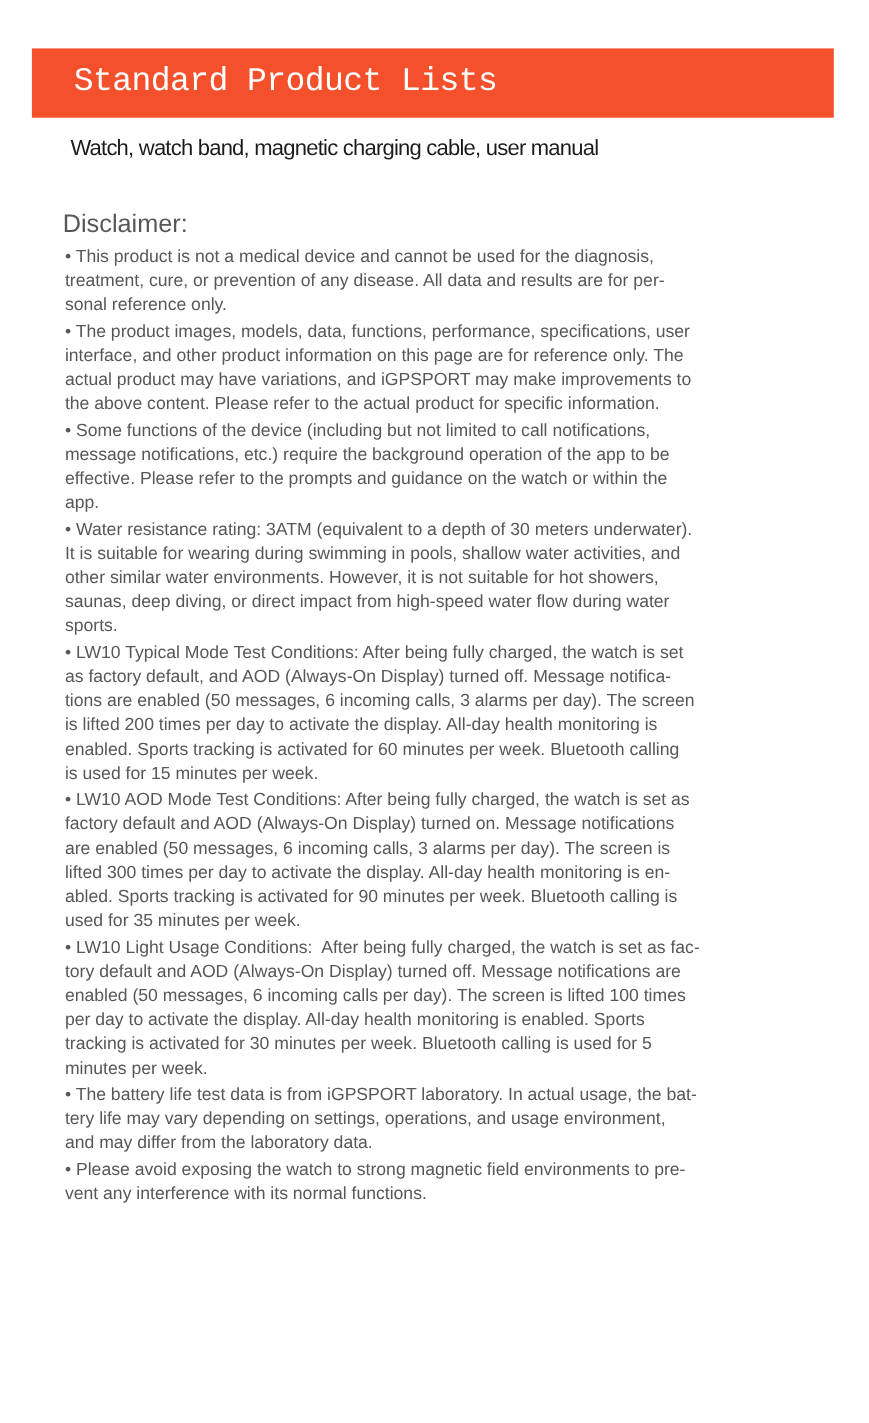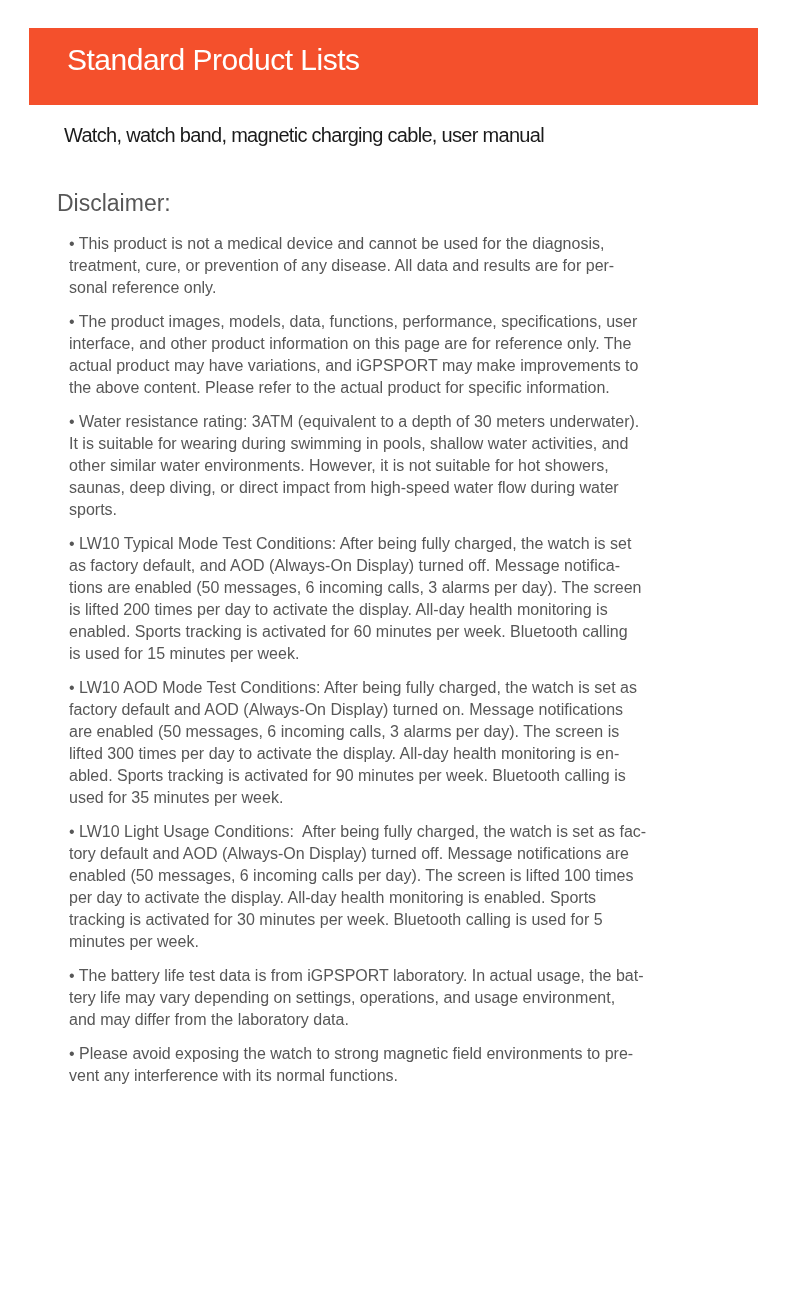--- a/index.html
+++ b/index.html
@@ -11,24 +11,25 @@
     position: relative;
     width: 790px;
     height: 1294px;
     background: #ffffff;
     overflow: hidden;
     font-family: "Liberation Sans", sans-serif;
   }
   .banner {
     position: absolute;
     left: 29px;
-    top: 28px;
+    top: 44px;
     width: 729px;
-    height: 77px;
+    height: 63px;
     background: #F4502C;
+    font-family: Liberation Mono, monospace;
   }
   .banner-title {
     color: #ffffff;
     font-size: 30px;
     line-height: 63px;
     padding-left: 38px;
     letter-spacing: -0.5px;
     font-weight: 400;
     white-space: nowrap;
   }
@@ -53,21 +54,21 @@
   .disclaimer-body {
     position: absolute;
     left: 57px;
     top: 221px;
     width: 700px;
     font-size: 16px;
     line-height: 22px;
     color: #575757;
   }
   .disclaimer-body p {
-    margin: 12px;
+    margin: 2px;
     padding: 0;
     white-space: pre; 
   }
 </style>
 </head>
 <body>
 
 <div class="page">
 
   <div class="banner">
@@ -79,20 +80,24 @@
   <div class="disclaimer-heading">Disclaimer:</div>
 
   <div class="disclaimer-body">
     <p>• This product is not a medical device and cannot be used for the diagnosis,
 treatment, cure, or prevention of any disease. All data and results are for per-
 sonal reference only.</p>
     <p>• The product images, models, data, functions, performance, specifications, user
 interface, and other product information on this page are for reference only. The
 actual product may have variations, and iGPSPORT may make improvements to
 the above content. Please refer to the actual product for specific information.</p>
+    <p>• Some functions of the device (including but not limited to call notifications,
+message notifications, etc.) require the background operation of the app to be
+effective. Please refer to the prompts and guidance on the watch or within the
+app.</p>
     <p>• Water resistance rating: 3ATM (equivalent to a depth of 30 meters underwater).
 It is suitable for wearing during swimming in pools, shallow water activities, and
 other similar water environments. However, it is not suitable for hot showers,
 saunas, deep diving, or direct impact from high-speed water flow during water
 sports.</p>
     <p>• LW10 Typical Mode Test Conditions: After being fully charged, the watch is set
 as factory default, and AOD (Always-On Display) turned off. Message notifica-
 tions are enabled (50 messages, 6 incoming calls, 3 alarms per day). The screen
 is lifted 200 times per day to activate the display. All-day health monitoring is
 enabled. Sports tracking is activated for 60 minutes per week. Bluetooth calling

